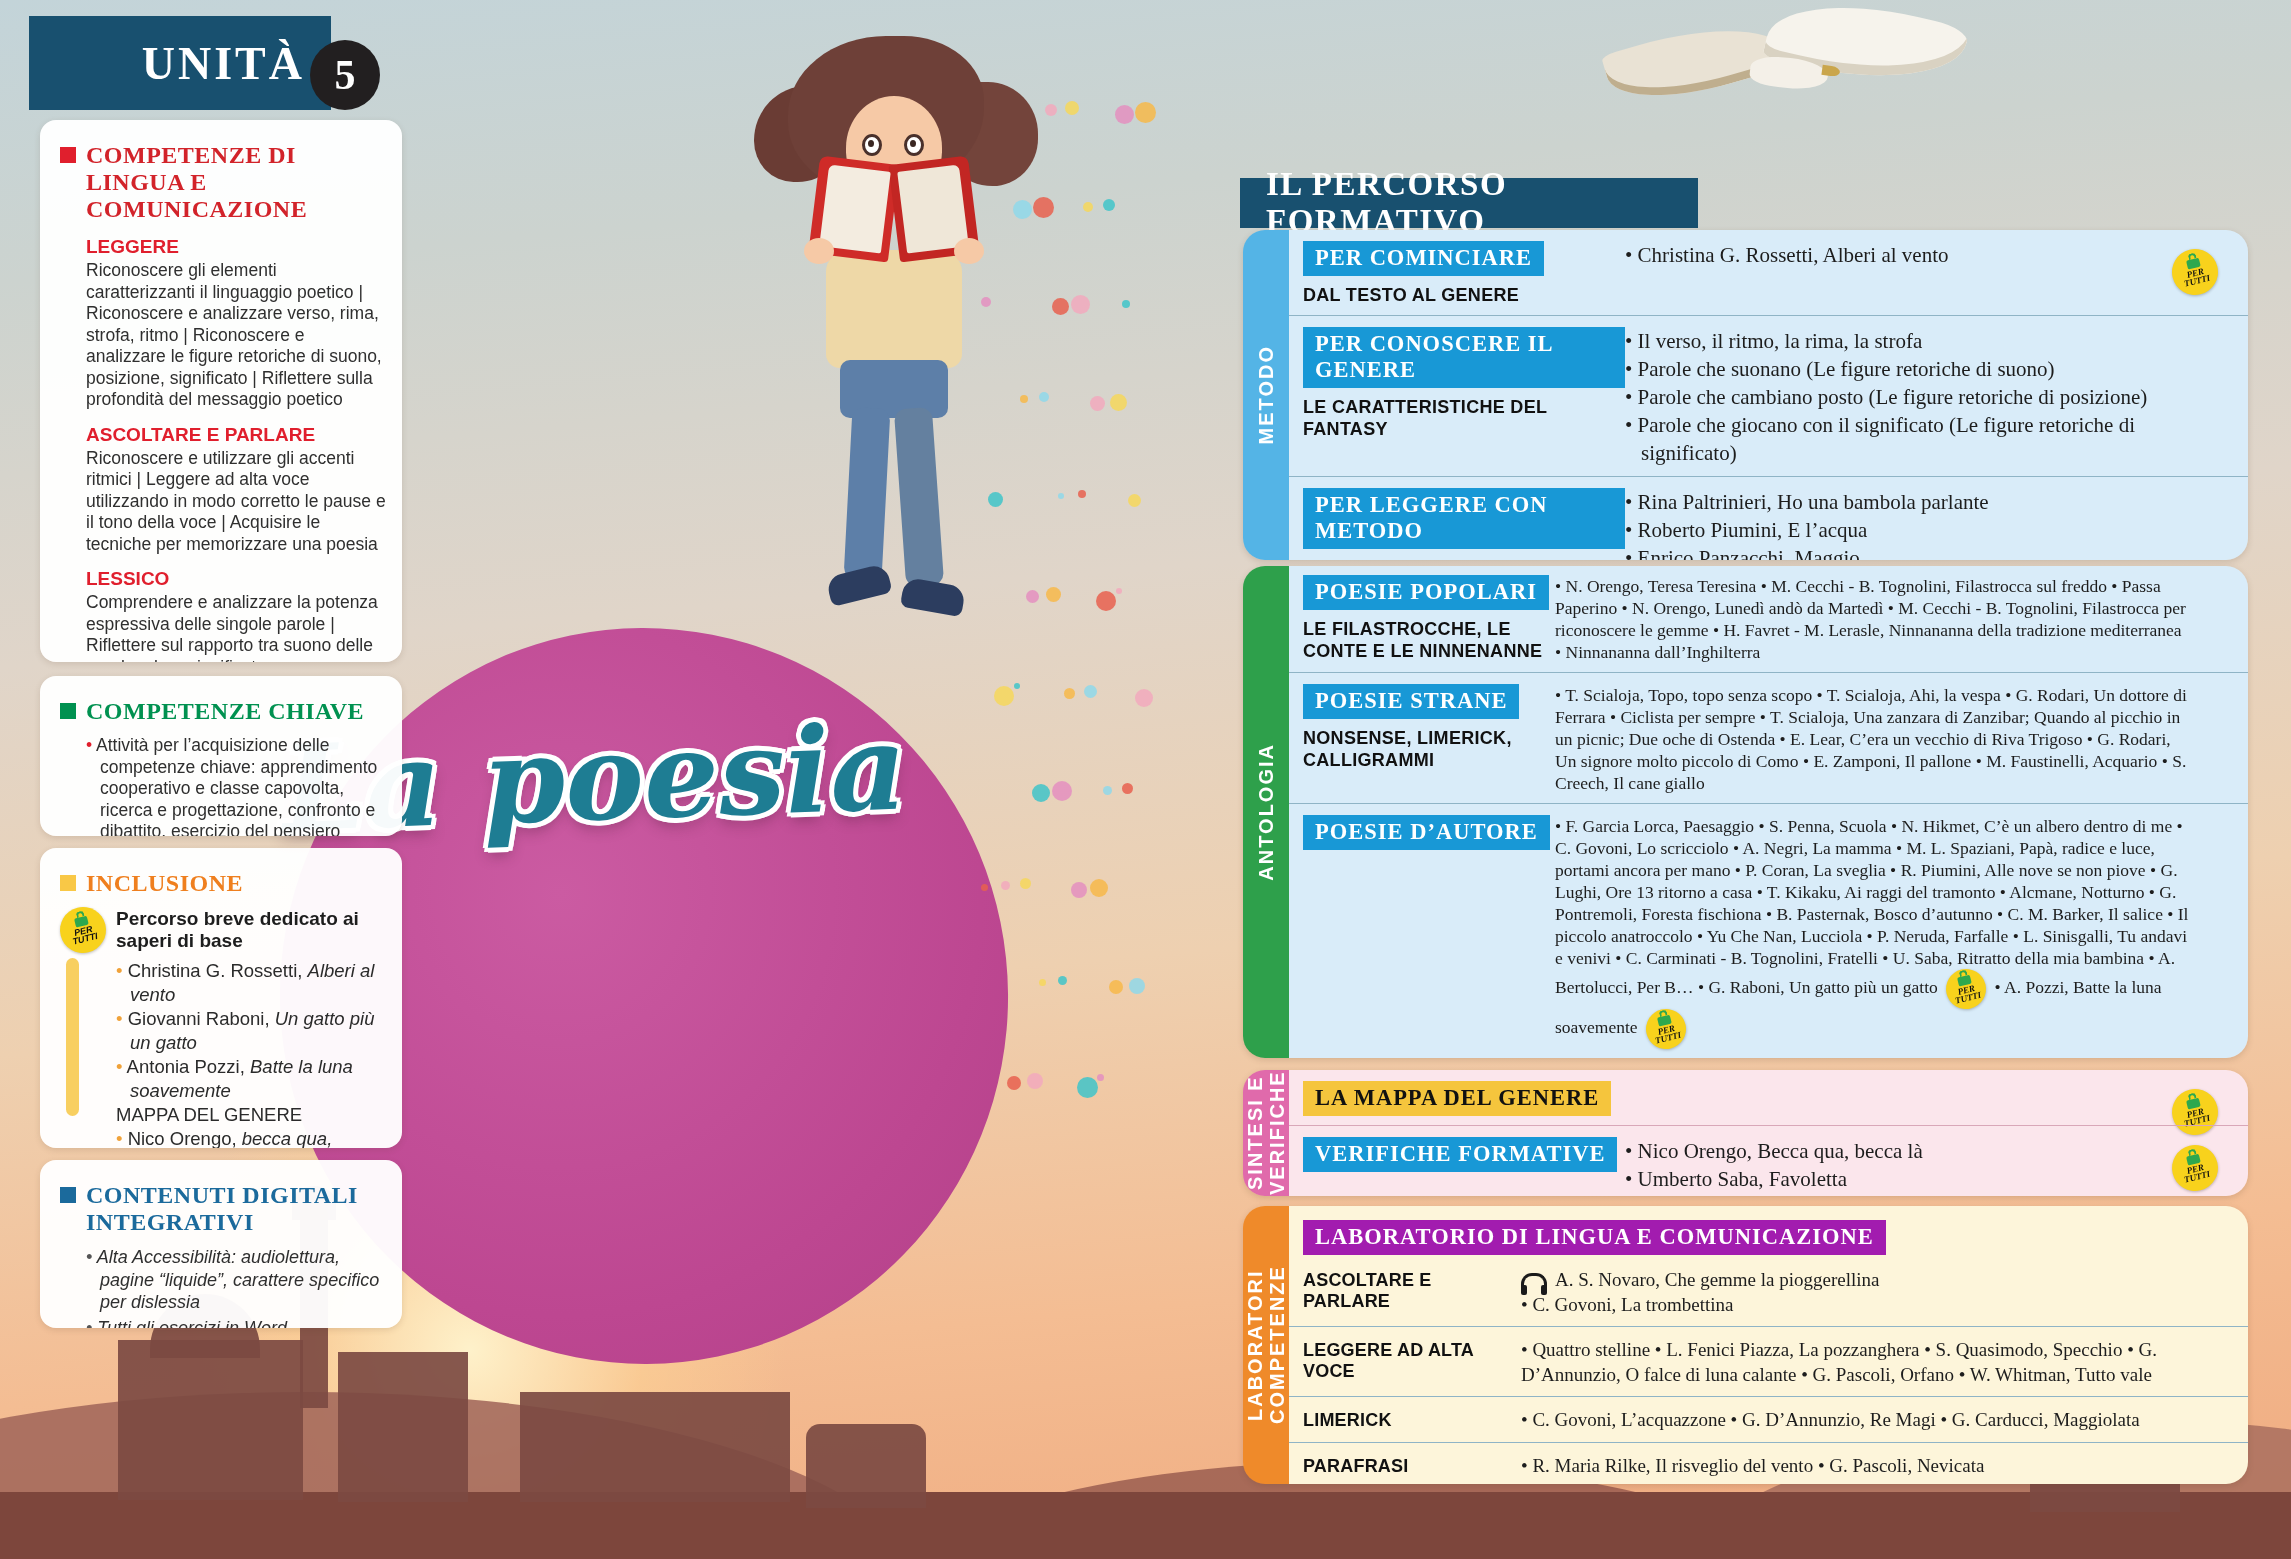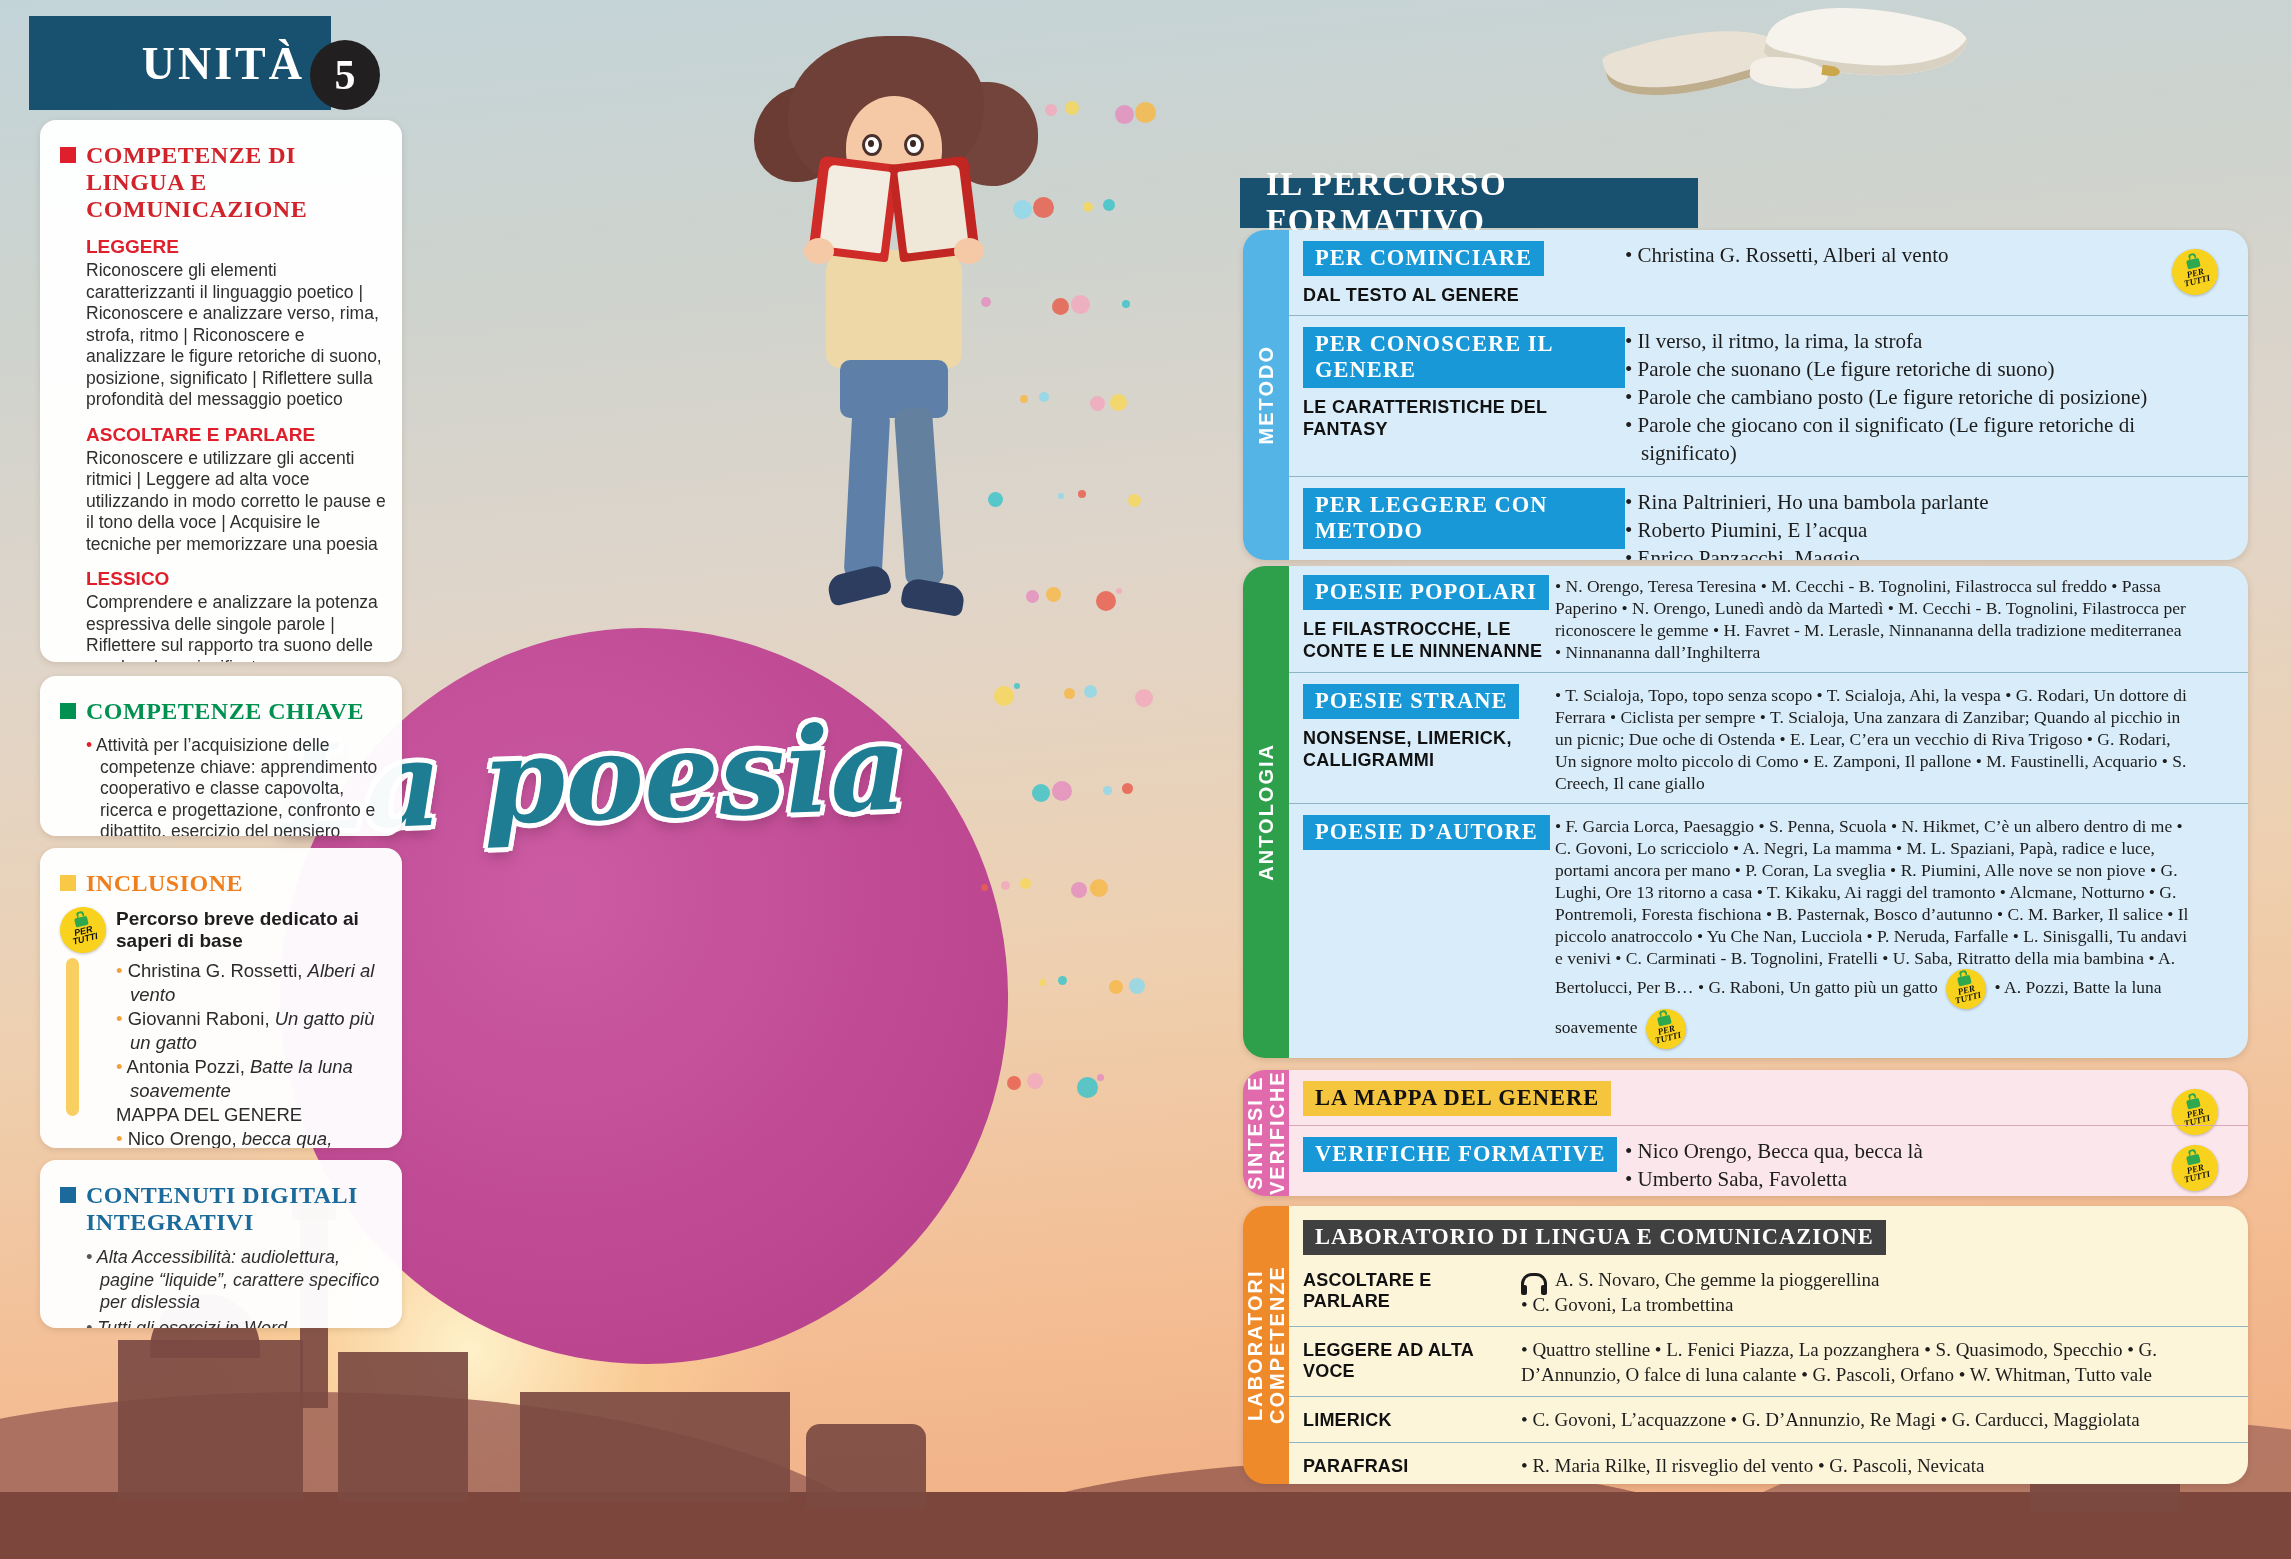--- a/index.html
+++ b/index.html
@@ -121,21 +121,21 @@
   #pf-lab{top:1206px;height:278px;} #pf-lab .pf-tab{background:#ef8a2a;} #pf-lab .pf-body{background:#fdf5da;}
   .pf-row{display:flex;align-items:flex-start;padding:9px 16px 9px 14px;position:relative;}
   .pf-row + .pf-row{border-top:1.6px solid #8fb4c6;}
   #pf-sintesi .pf-row + .pf-row{border-top:1.6px solid #d9a7b8;}
   .pf-label{flex:none;width:322px;padding-top:2px;}
   #pf-antologia .pf-label{width:252px;}
   #pf-lab .pf-label{width:218px;}
   .chip{display:inline-block;background:#1898d6;color:#fff;font-family:"Liberation Serif",serif;font-weight:700;
         font-size:22.5px;letter-spacing:1px;padding:4px 12px 5px;}
   .chip.yellow{background:#f5c53d;color:#111;}
-  .chip.red{background:#404040;}
+  .chip.red{background:#a21caf;}
   .sub{font-weight:700;font-size:18px;line-height:22px;color:#111;margin-top:8px;letter-spacing:.3px;}
   .pf-content{flex:1;font-family:"Liberation Serif",serif;color:#1d1d1d;font-size:21px;line-height:28px;
               padding:2px 56px 0 0;position:relative;}
   .pf-content ul{margin:0;padding:0;list-style:none;}
   .pf-content li{padding-left:16px;text-indent:-16px;}
   .pf-content li::before{content:"• ";}
   #pf-antologia .pf-content{font-size:17.5px;line-height:22px;padding-right:40px;}
   #pf-lab .pf-content{font-size:19px;line-height:24.5px;}
   .lab-label{font-weight:700;font-size:18px;color:#111;letter-spacing:.2px;padding-top:4px;}
   #lab-chip-row{padding:14px 0 2px 14px;}

